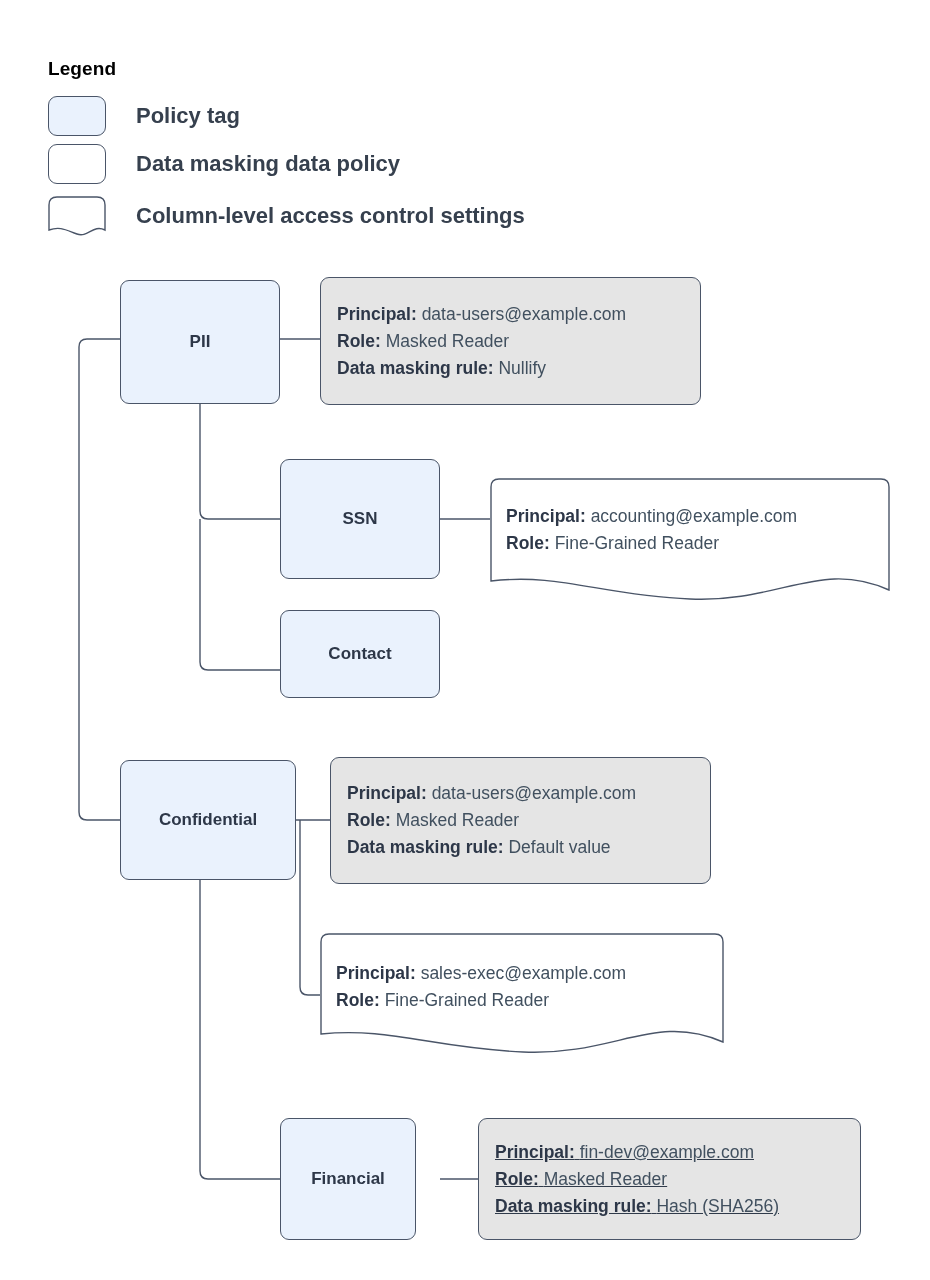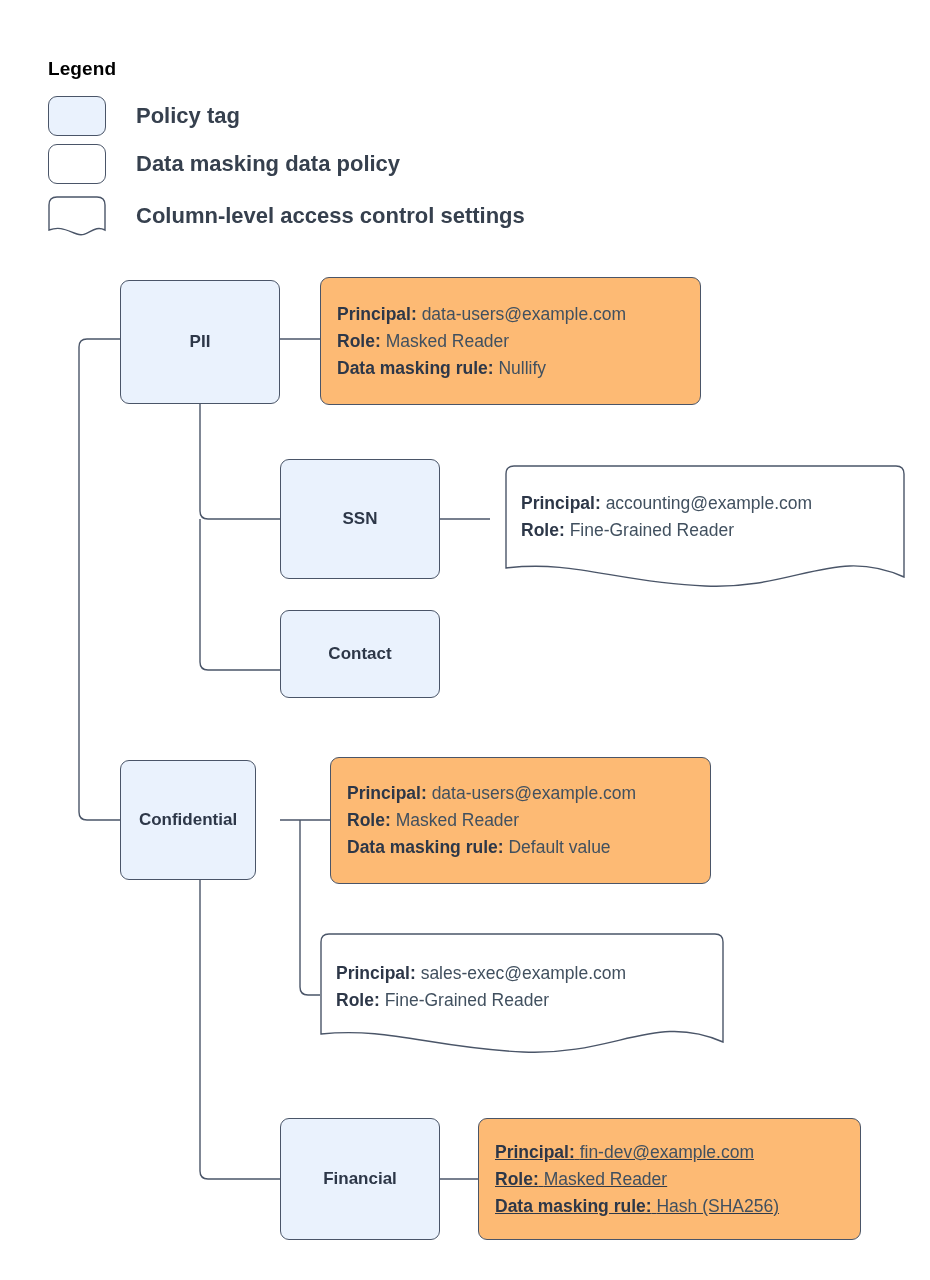--- a/index.html
+++ b/index.html
@@ -69,21 +69,21 @@
     align-items: center;
     justify-content: center;
     font-size: 17px;
     font-weight: bold;
     color: #2d3748;
   }
 
   .policy-box {
     position: absolute;
     box-sizing: border-box;
-    background: #fdba74;
+    background: #e5e5e5;
     border: 1.4px solid #4a5568;
     border-radius: 9px;
     padding: 4px;
   }
   .policy-lines {
     position: absolute;
     left: 16px;
     right: 10px;
   }
   .policy-line {
@@ -156,42 +156,42 @@
   </div>
   <div class="legend-label">Column-level access control settings</div>
 </div>
 
 <div class="tag-node" style="left:120px;top:280px;width:160px;height:124px;">PII</div>
 
 <div class="tag-node" style="left:280px;top:459px;width:160px;height:120px;">SSN</div>
 
 <div class="tag-node" style="left:280px;top:610px;width:160px;height:88px;">Contact</div>
 
-<div class="tag-node" style="left:120px;top:760px;width:136px;height:120px;">Confidential</div>
-
-<div class="tag-node" style="left:280px;top:1118px;width:160px;height:122px;">Financial</div>
+<div class="tag-node" style="left:120px;top:760px;width:176px;height:120px;">Confidential</div>
+
+<div class="tag-node" style="left:280px;top:1118px;width:136px;height:122px;">Financial</div>
 
 <div class="policy-box" style="left:320px;top:277px;width:381px;height:128px;">
   <div class="policy-lines" style="top:23px;">
     <div class="policy-line">
       <b>Principal:</b>
       <span>data-users@example.com</span>
     </div>
     <div class="policy-line">
       <b>Role:</b>
       <span>Masked Reader</span>
     </div>
     <div class="policy-line">
       <b>Data masking rule:</b>
       <span>Nullify</span>
     </div>
   </div>
 </div>
 
-<div class="doc-box" style="left:490px;top:464px;width:400px;height:130px;margin-left:15px;">
+<div class="doc-box" style="left:490px;top:477px;width:400px;height:130px;">
   <svg width="400" height="130" viewBox="0 0 400 130" xmlns="http://www.w3.org/2000/svg">
     <path d="M1 10 Q1 2 9 2 L391 2 Q399 2 399 10 L399 113
              C330 82 290 126 200 122
              C110 118 70 96 1 104 Z" fill="#ffffff" stroke="#4a5568" stroke-width="1.4"></path>
   </svg>
   <div class="policy-lines" style="top:26px;left:16px;">
     <div class="policy-line">
       <b>Principal:</b>
       <span>accounting@example.com</span>
     </div>

